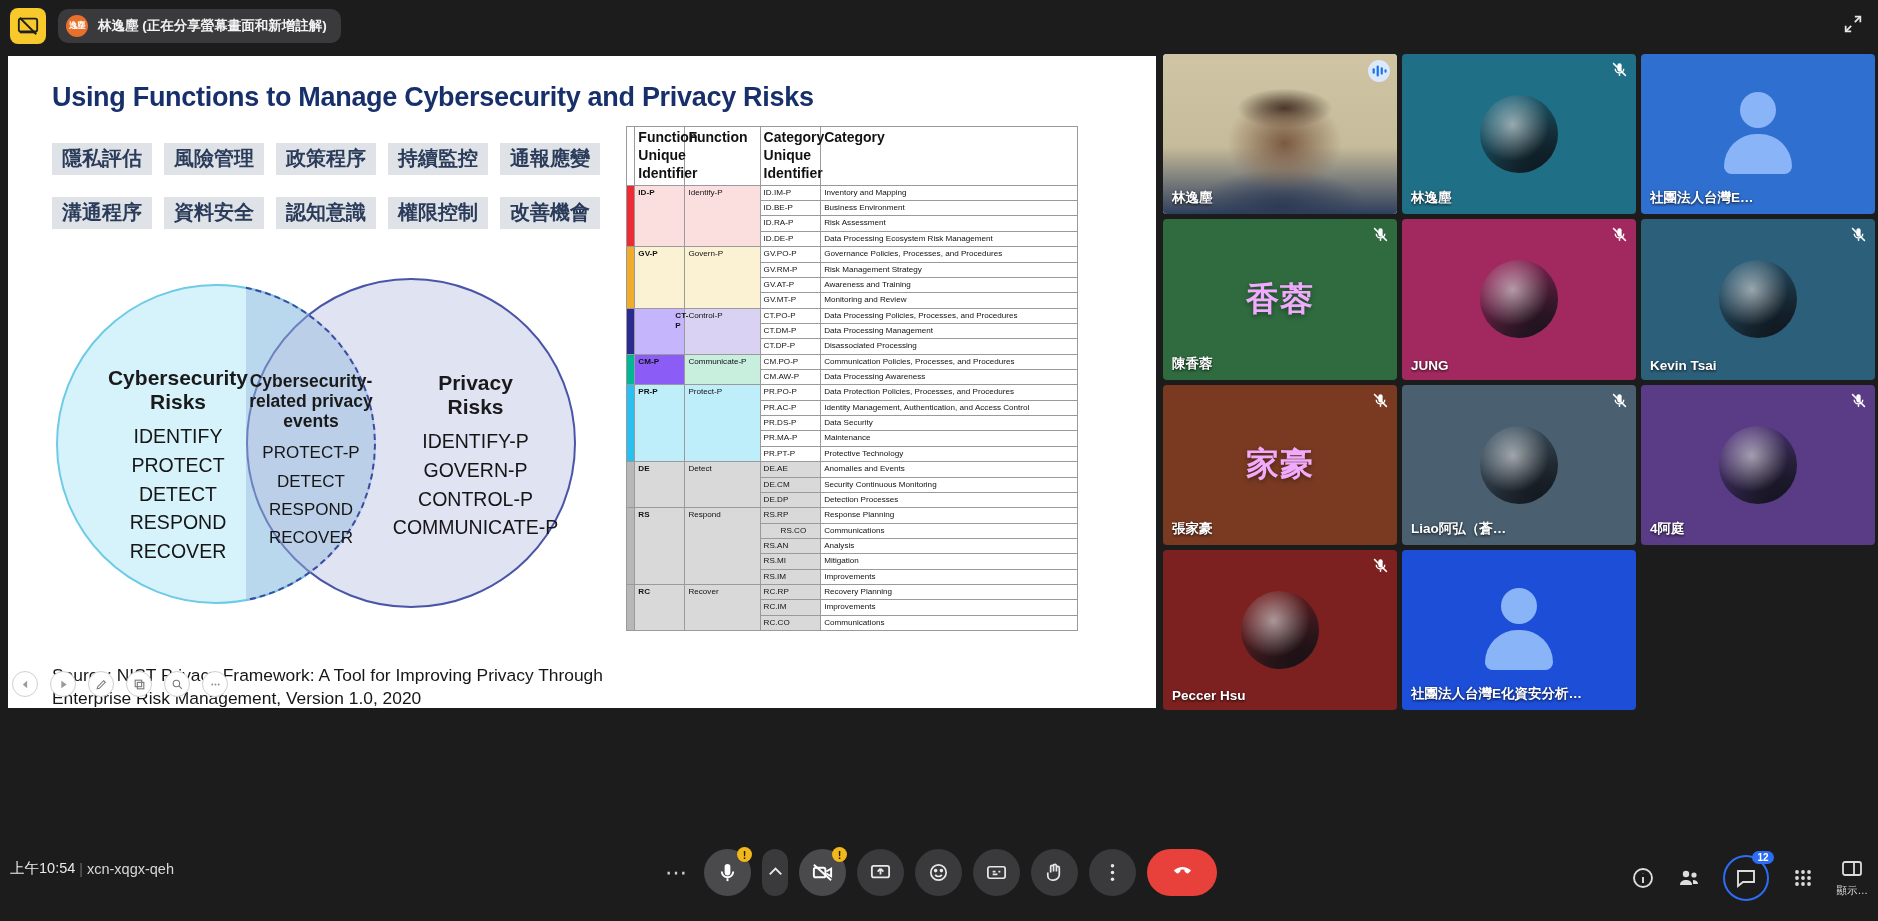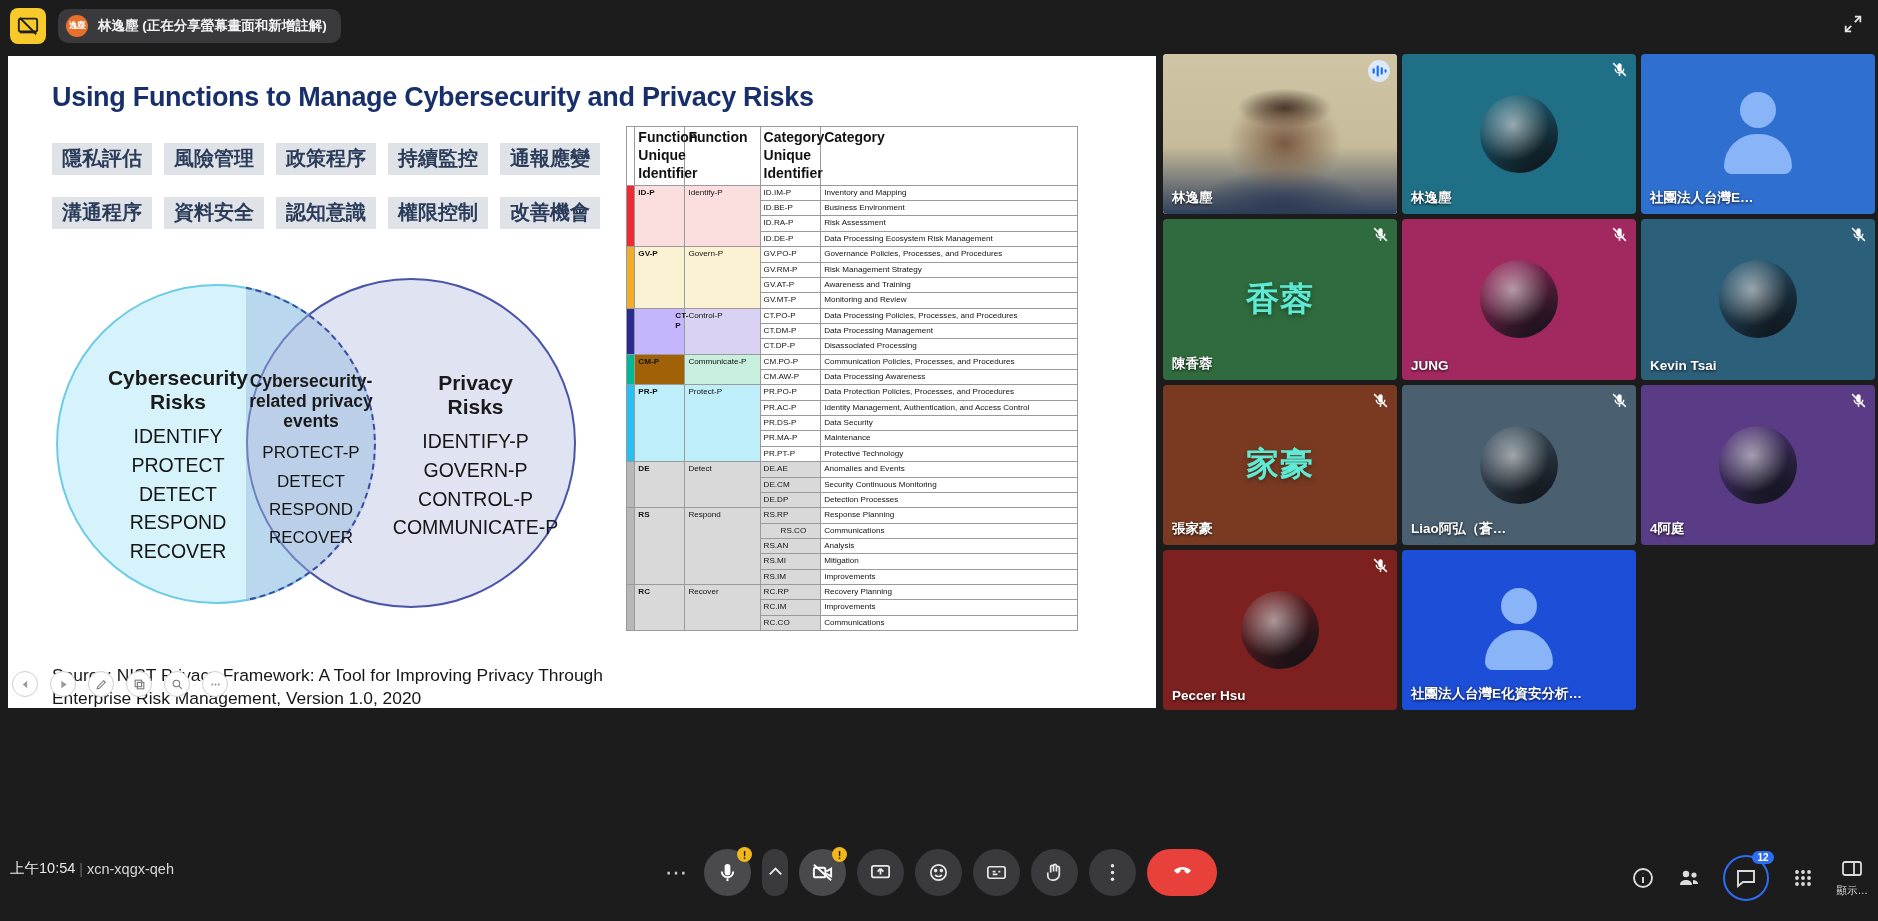--- a/index.html
+++ b/index.html
@@ -134,21 +134,21 @@
   }
   .tile .muted-ic {
     position: absolute; right: 8px; top: 7px; width: 17px; height: 17px;
   }
   .tile .speak-ic {
     position: absolute; right: 7px; top: 6px; width: 22px; height: 22px;
     border-radius: 50%; background: #dce9fb; display: flex; align-items: center;
     justify-content: center;
   }
   .initials {
-    font-size: 33px; color: #5eead4; font-weight: bold; letter-spacing: 1px;
+    font-size: 33px; color: #f0abfc; font-weight: bold; letter-spacing: 1px;
     text-shadow: 0 2px 5px rgba(0,0,0,.4);
   }
   .silhouette {
     width: 96px; height: 96px; position: relative;
   }
   .silhouette .head {
     position: absolute; left: 30px; top: 6px; width: 36px; height: 36px;
     border-radius: 50%; background: #8ab4f8;
   }
   .silhouette .body {
@@ -364,21 +364,21 @@
           <tr>
             <td class="c-cid">CT.DM-P</td>
             <td class="c-cat">Data Processing Management</td>
           </tr>
           <tr>
             <td class="c-cid">CT.DP-P</td>
             <td class="c-cat">Disassociated Processing</td>
           </tr>
           <tr>
             <td class="stripe" rowspan="2" style="background: rgb(0, 184, 148);"></td>
-            <td class="c-fid" rowspan="2" style="background: #a16207;">CM-P</td>
+            <td class="c-fid" rowspan="2" style="background: #8b5cf6;">CM-P</td>
             <td class="c-fn" rowspan="2" style="background: rgb(200, 238, 222);">Communicate-P</td>
             <td class="c-cid">CM.PO-P</td>
             <td class="c-cat">Communication Policies, Processes, and Procedures</td>
           </tr>
           <tr>
             <td class="c-cid">CM.AW-P</td>
             <td class="c-cat">Data Processing Awareness</td>
           </tr>
           <tr>
             <td class="stripe" rowspan="5" style="background: rgb(41, 191, 240);"></td>

